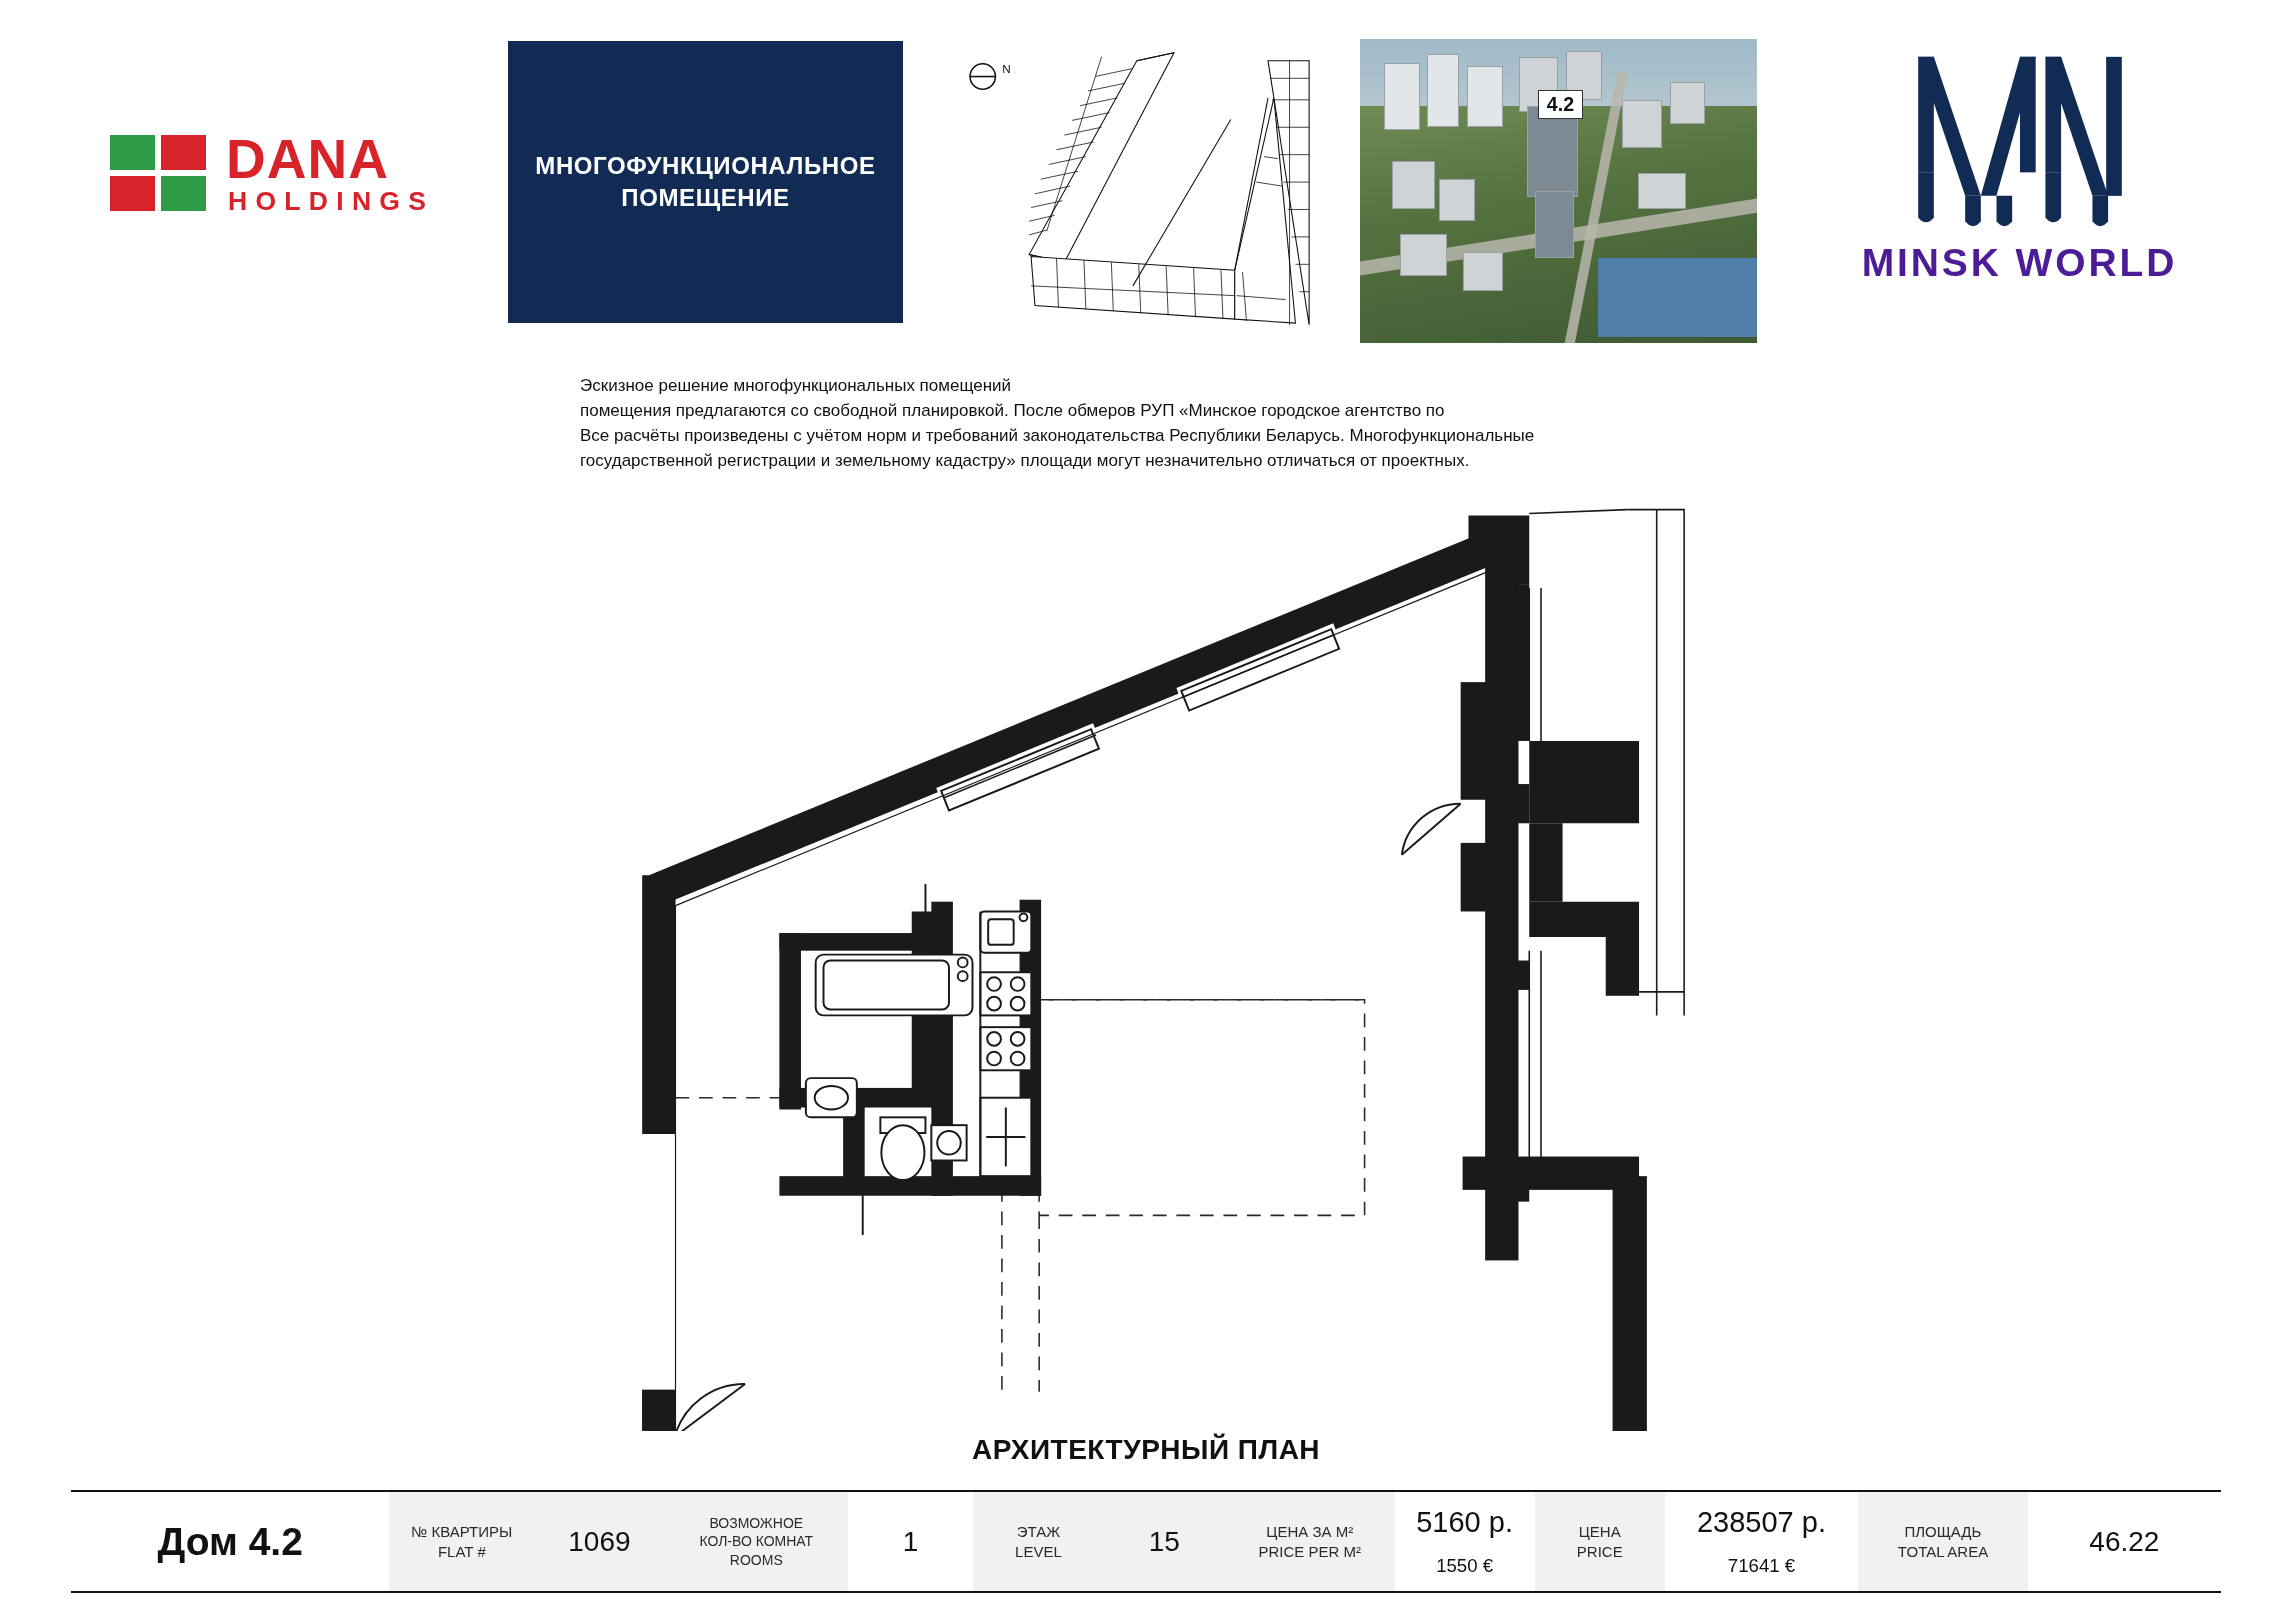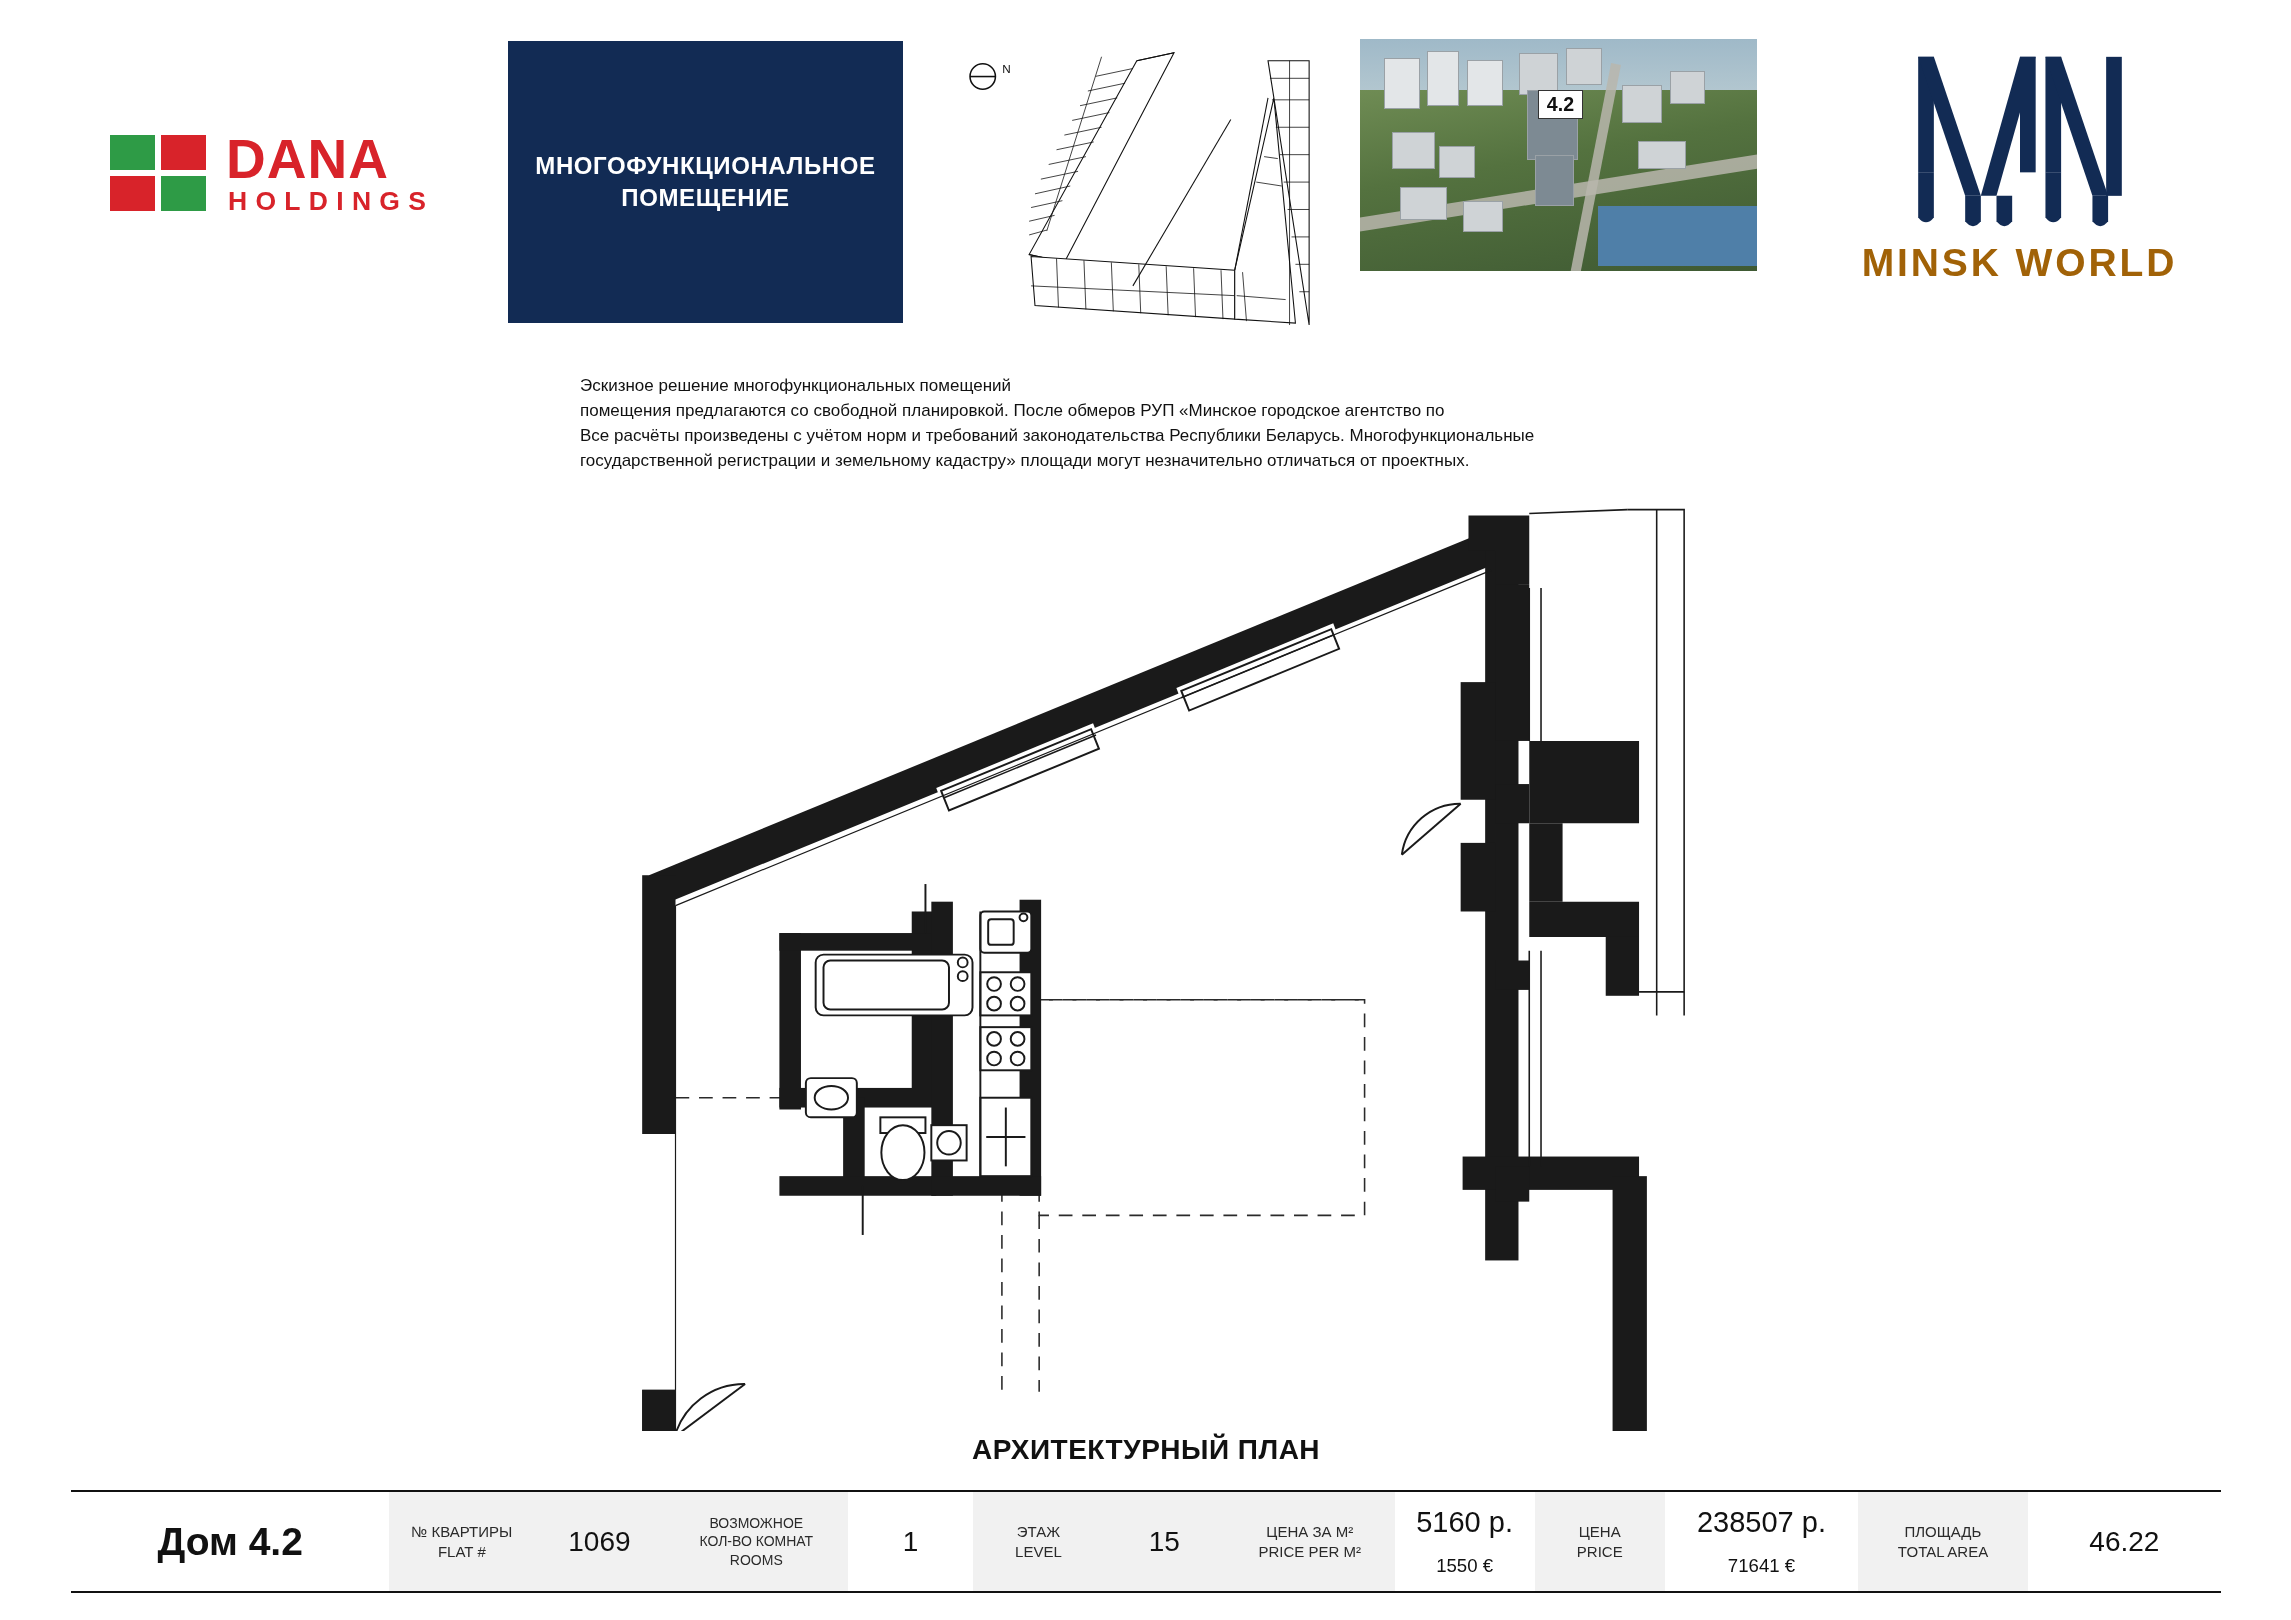--- a/index.html
+++ b/index.html
@@ -71,21 +71,21 @@
     width: 421px; height: 294px;
   }
   .compass {
     position: absolute; left: 21.6px; top: 17.6px; width: 59px; height: 43px;
   }
 
   
   .aerial {
     position: absolute;
     left: 1360px; top: 39px;
-    width: 397px; height: 232px;
+    width: 397px; height: 304px;
     overflow: hidden;
     background: #2e5f34;
   }
   .aerial .sky {
     position:absolute; left:0; top:0; width:100%; height:30%;
     background: linear-gradient(#9fb9c8, #b9cbd2);
   }
   .aerial .ground {
     position:absolute; left:0; top:22%; width:100%; height:78%;
     background: linear-gradient(170deg,#6f8c54 0%, #54723f 40%, #3f5a33 100%);
@@ -112,21 +112,21 @@
   .mw-logo {
     position: absolute;
     left: 1843px; top: 49px;
     width: 353px; height: 265px;
   }
   .mw-mark { position:absolute; left: 69px; top: 0; width: 216px; height: 186px; }
   .mw-text {
     position: absolute; left: 0; top: 192px; width: 353px;
     text-align: center;
     font-size: 39px; font-weight: bold; letter-spacing: 2.9px;
-    color: #a16207;
+    color: #4c1d95;
   }
 
   
   .note {
     position: absolute;
     left: 580px; top: 374px;
     width: 1294px;
     font-size: 17px;
     line-height: 1.47;
     color: #111;

